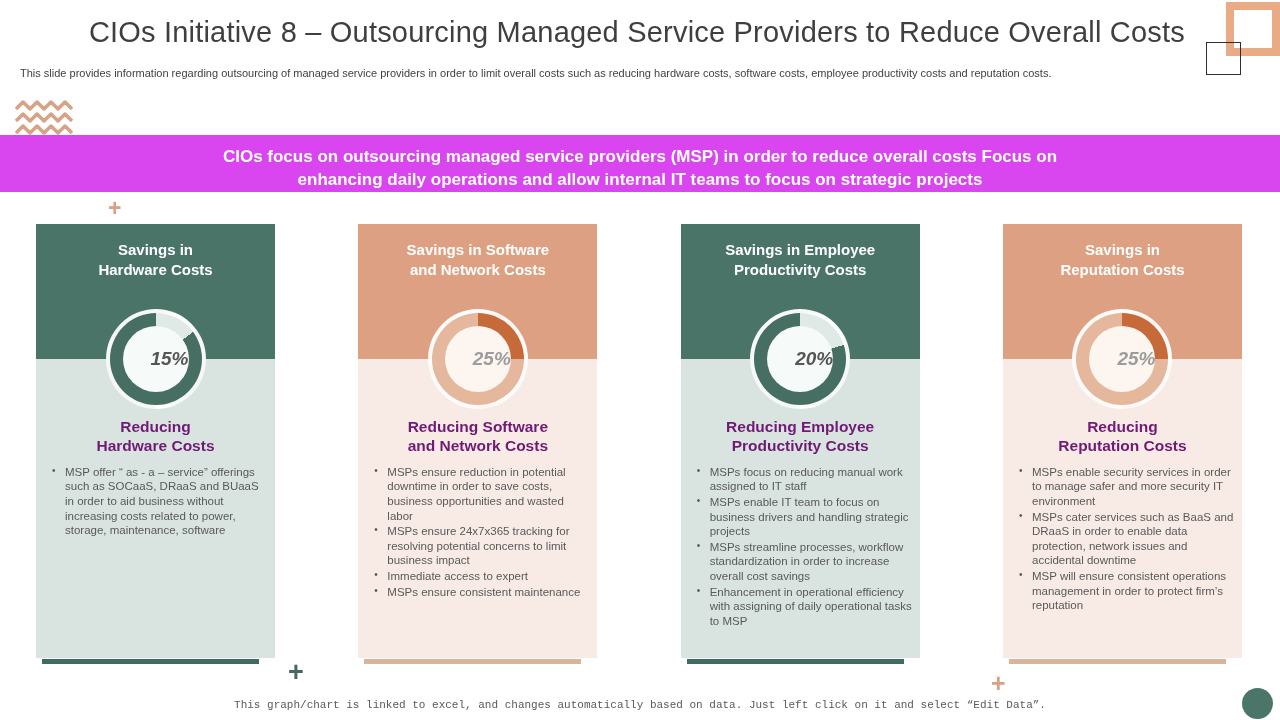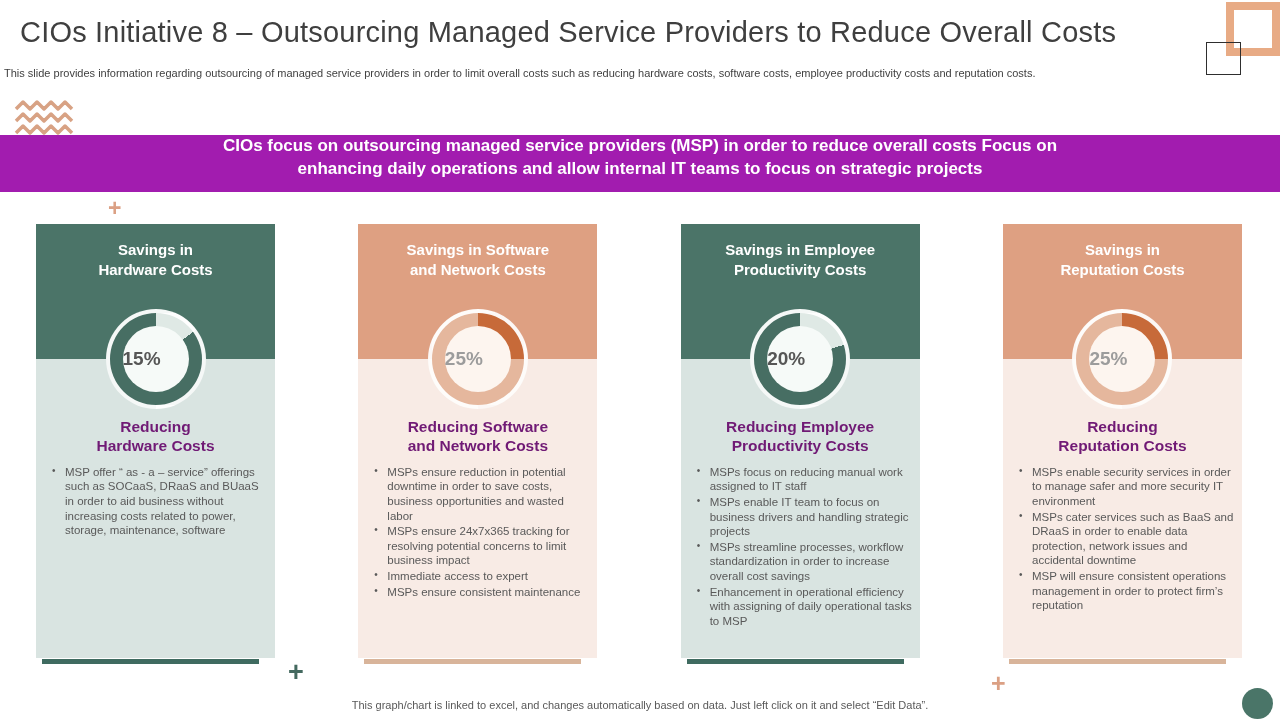--- a/index.html
+++ b/index.html
@@ -1,24 +1,24 @@
 <!DOCTYPE html>
 <html><head>
 <meta charset="utf-8">
 <style>
   html,body{margin:0;padding:0;}
   body{font-family:"Liberation Sans", sans-serif; background:#888;}
   .slide{position:relative; width:1280px; height:720px; background:#ffffff; overflow:hidden; margin:0 auto;}
 
   .title{position:absolute; left:20px; top:16px; right:95px; font-size:29px; font-weight:400;
-         color:#3f3f3f; letter-spacing:.2px; line-height:1.15;}
-  .subtitle{position:absolute; left:4px; top:67px; right:60px; font-size:11px; color:#3f3f3f;}
+         color:#3f3f3f; letter-spacing:.2px; line-height:1.15;text-align:right;}
+  .subtitle{position:absolute; left:20px; top:67px; right:60px; font-size:11px; color:#3f3f3f;}
 
-  .banner{position:absolute; left:0; top:135px; width:100%; height:57px; background:#a21caf;
-          display:flex; align-items:flex-start; justify-content:center;}
+  .banner{position:absolute; left:0; top:135px; width:100%; height:57px; background:#d946ef;
+          display:flex; align-items:flex-end; justify-content:center;}
   .banner-text{max-width:1080px; text-align:center; color:#ffffff; font-weight:bold; font-size:17px;
                line-height:1.35; white-space:pre-line;}
 
   .zigzag{position:absolute; left:14px; top:99px; z-index:3;}
 
   .sq-salmon{position:absolute; left:1226px; top:2px; width:38px; height:38px; border:8px solid #e8ab85; background:#fff;}
   .sq-black{position:absolute; left:1206px; top:42px; width:33px; height:31px; border:1px solid #2e2e2e; background:transparent; z-index:4;}
 
   .plus{position:absolute; font-weight:bold; line-height:1;}
   .plus-top{left:108px; top:197px; font-size:23px; color:#dba084;}
@@ -36,24 +36,24 @@
                 line-height:1.25; white-space:pre-line;}
   .bullets{list-style:none; margin:0 8px 0 14px; padding:0; font-size:11.5px; color:#595959; line-height:1.27;}
   .bullets li{position:relative; padding-left:15px; margin-bottom:1px;}
   .bullets li::before{content:"•"; position:absolute; left:2px; top:0; font-size:10px;}
   .card-bar{position:absolute; left:6px; right:16px; bottom:-6px; height:5px; background:var(--bar);}
 
   .donut-wrap{position:absolute; top:85px; left:50%; transform:translateX(-50%); z-index:2;}
   .donut{position:relative; width:92px; height:92px; border-radius:50%; border:4px solid rgba(255,255,255,.95);
          background:conic-gradient(var(--wedge) 0 var(--pct), var(--ring) var(--pct) 100%);}
   .donut-hole{position:absolute; inset:13px; border-radius:50%; background:var(--hole);
-              display:flex; align-items:center; justify-content:flex-start;}
+              display:flex; align-items:center; justify-content:flex-end;font-style:italic;}
   .donut-pct{font-size:19px; font-weight:bold; color:var(--pctcol);}
 
-  .footer{position:absolute; left:0; top:699px; width:100%; text-align:center; font-size:11px; color:#595959;}
+  .footer{position:absolute; left:0; top:699px; width:100%; text-align:center; font-size:11px; color:#595959;font-family:Liberation Mono, monospace;}
   .corner-circle{position:absolute; left:1242px; top:688px; width:31px; height:31px; border-radius:50%; background:#4a7568;}
 </style>
 </head>
 <body>
 
 <div class="slide">
 
   <div class="title">CIOs Initiative 8 – Outsourcing Managed Service Providers to Reduce Overall Costs</div>
   <div class="subtitle">This slide provides information regarding outsourcing of managed service providers in order to limit overall costs such as reducing hardware costs, software costs, employee productivity costs and reputation costs.</div>
 

